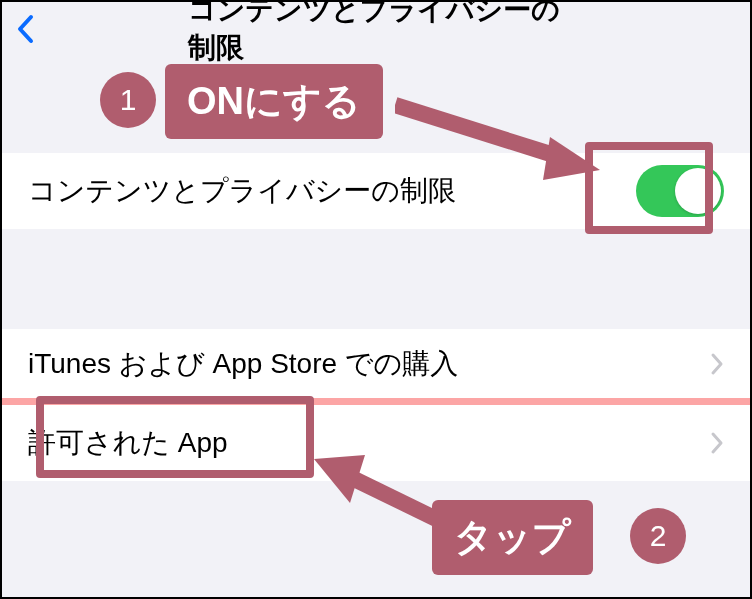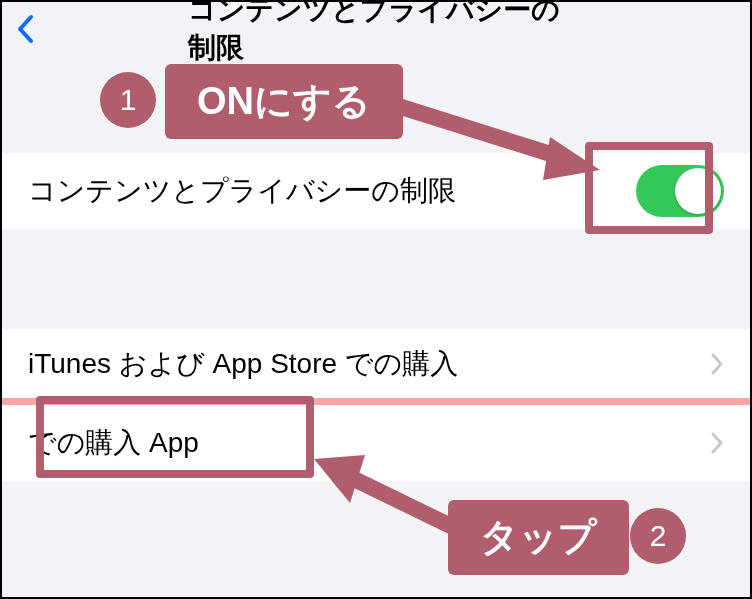--- a/index.html
+++ b/index.html
@@ -98,21 +98,21 @@
       font-weight: 400;
       position: absolute;
       z-index: 50;
     }
     .callout {
       position: absolute;
       background: #b05d6e;
       color: #fff;
       font-size: 38px;
       font-weight: 600;
-      padding: 12px 32px;
+      padding: 12px 22px;
       border-radius: 6px;
       z-index: 50;
     }
     .highlight-box {
       position: absolute;
       border: 8px solid #b05d6e;
       border-radius: 4px;
       z-index: 40;
       pointer-events: none;
     }
@@ -147,21 +147,21 @@
 <div class="section second">
   <div class="row">
     <div class="row-label">iTunes および App Store での購入</div>
     <div class="chevron-right">
       <svg width="14" height="24" viewBox="0 0 14 24">
           <path d="M3 3 L11 12 L3 21" stroke="#c7c7cc" stroke-width="3" fill="none" stroke-linecap="round" stroke-linejoin="round"></path>
         </svg>
     </div>
   </div>
   <div class="row">
-    <div class="row-label">での購入 App</div>
+    <div class="row-label">許可された App</div>
     <div class="chevron-right">
       <svg width="14" height="24" viewBox="0 0 14 24">
           <path d="M3 3 L11 12 L3 21" stroke="#c7c7cc" stroke-width="3" fill="none" stroke-linecap="round" stroke-linejoin="round"></path>
         </svg>
     </div>
   </div>
 </div>
 
 <div class="badge" style="left:100px; top:72px;">
   <span>1</span>
@@ -178,19 +178,19 @@
 
 <div class="highlight-box" style="left:585px; top:142px; width:128px; height:92px;"></div>
 
 <div class="highlight-box" style="left:36px; top:396px; width:278px; height:82px;"></div>
 
 <svg class="arrow" style="left:310px; top:455px;" width="160" height="100">
   <path d="M 155 78 L 40 22" stroke="#b05d6e" stroke-width="16" fill="none"></path>
   <polygon points="55,0 4,4 40,48" fill="#b05d6e"></polygon>
 </svg>
 
-<div class="callout" style="left:448px; top:500px;">
+<div class="callout" style="left:432px; top:500px;">
   <span>タップ</span>
 </div>
 
 <div class="badge" style="left:630px; top:508px;">
   <span>2</span>
 </div>
 
 </body></html>

